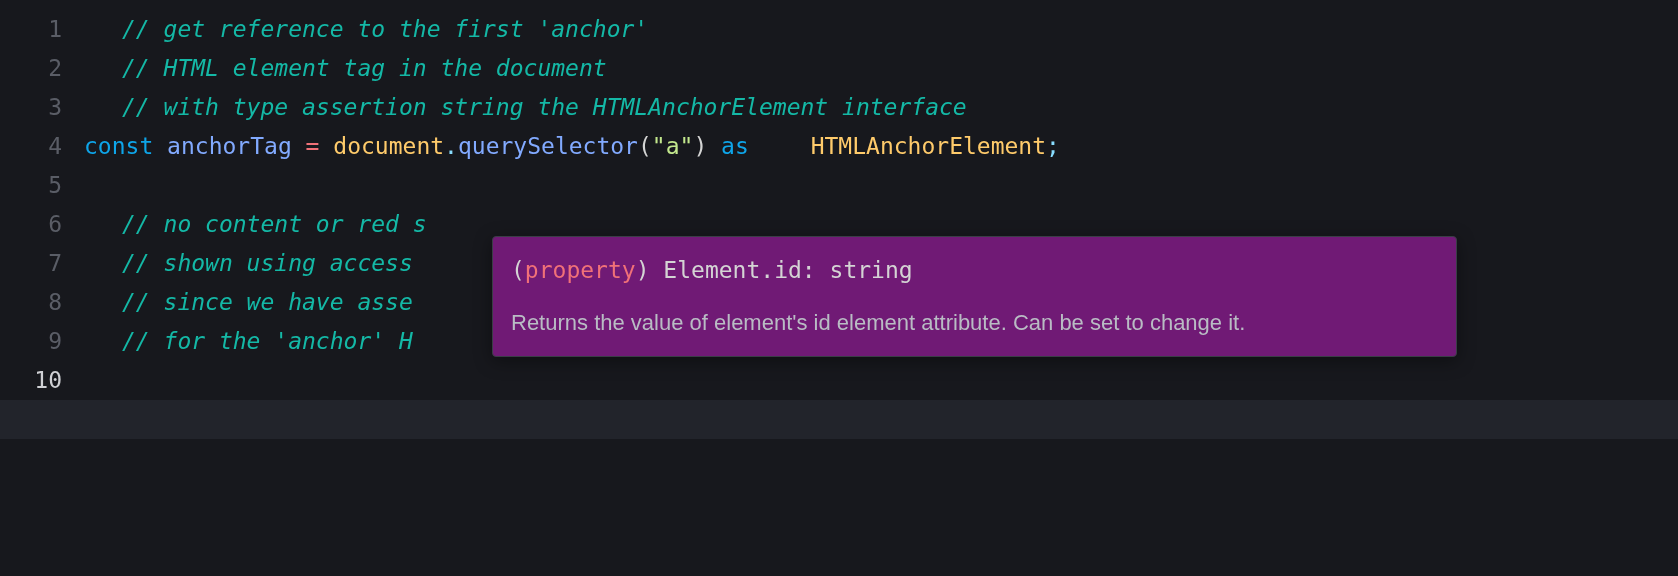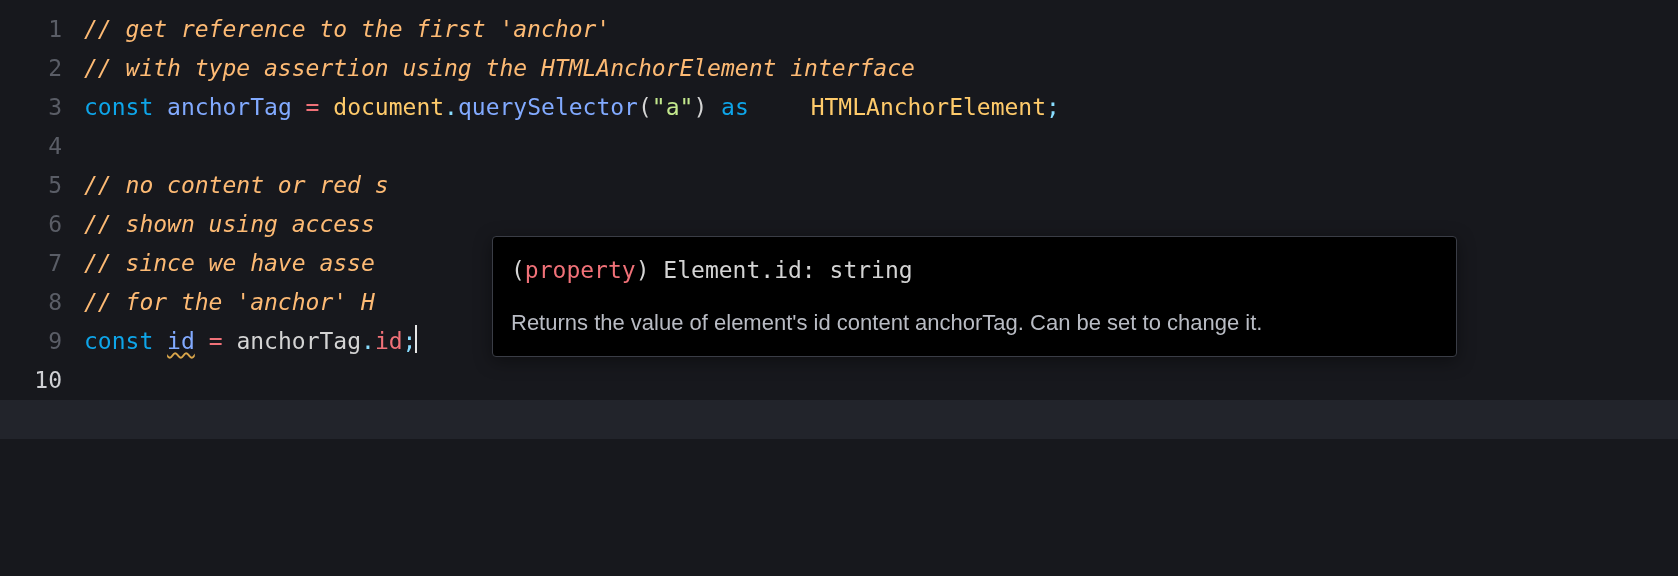--- a/index.html
+++ b/index.html
@@ -34,21 +34,21 @@
   .row { height: 39px; white-space: pre; position: relative; }
   .current-line {
     position: absolute;
     left: 0; right: 0; top: 400px;
     height: 39px;
     background: #22242b;
     z-index: 0;
   }
   .code .row { position: relative; z-index: 1; }
 
-  .c-comment { color: #fdba74; font-style: italic; }
+  .c-comment { color: #14b8a6; font-style: italic; margin-left: 38px; }
   .c-keyword { color: #0ea5e9; }
   .c-const   { color: #82aaff; }
   .c-assign  { color: #f07178; }
   .c-obj     { color: #ffcb6b; }
   .c-fn      { color: #82aaff; }
   .c-str     { color: #c3e88d; }
   .c-type    { color: #ffcb6b; margin-left: 48px; }
   .c-prop    { color: #f07178; }
   .c-punc    { color: #89ddff; }
   .c-punc2   { color: #d4d4d4; }
@@ -67,21 +67,21 @@
     background: #e6e6e6;
     vertical-align: -4px;
     margin-left: -1px;
   }
 
   .hover {
     position: absolute;
     left: 492px;
     top: 236px;
     width: 965px;
-    background: #000000;
+    background: #701a75;
     border: 1px solid #3a3d46;
     border-radius: 4px;
     padding: 14px 18px 16px 18px;
     z-index: 5;
     box-shadow: 0 4px 18px rgba(0,0,0,0.4);
     font-family: inherit;
   }
   .hover-sig {
     font-family: "SF Mono", Menlo, monospace;
     font-size: 23px;
@@ -115,31 +115,31 @@
     <div class="ln">5</div>
     <div class="ln">6</div>
     <div class="ln">7</div>
     <div class="ln">8</div>
     <div class="ln">9</div>
     <div class="ln current">10</div>
   </div>
 
   <div class="code">
     <div class="row"><span class="c-comment">// get reference to the first 'anchor'</span></div>
-    <div class="row"><span class="c-comment">// with type assertion using the HTMLAnchorElement interface</span></div>
+    <div class="row"><span class="c-comment">// HTML element tag in the document</span></div>
+    <div class="row"><span class="c-comment">// with type assertion string the HTMLAnchorElement interface</span></div>
 
     <div class="row"><span class="c-keyword">const</span><span class="c-white"> </span><span class="c-const">anchorTag</span><span class="c-white"> </span><span class="c-assign">=</span><span class="c-white"> </span><span class="c-obj">document</span><span class="c-punc">.</span><span class="c-fn">querySelector</span><span class="c-punc2">(</span><span class="c-str">"a"</span><span class="c-punc2">)</span><span class="c-white"> </span><span class="c-keyword">as</span><span class="c-white"> </span><span class="c-type">HTMLAnchorElement</span><span class="c-punc">;</span></div>
 
     <div class="row"></div>
 
     <div class="row"><span class="c-comment">// no content or red s</span></div>
     <div class="row"><span class="c-comment">// shown using access</span></div>
     <div class="row"><span class="c-comment">// since we have asse</span></div>
     <div class="row"><span class="c-comment">// for the 'anchor' H</span></div>
 
-    <div class="row"><span class="c-keyword">const</span><span class="c-white"> </span><span class="c-const squiggle">id</span><span class="c-white"> </span><span class="c-assign">=</span><span class="c-white"> </span><span class="c-white">anchorTag</span><span class="c-punc">.</span><span class="c-prop">id</span><span class="c-punc">;</span><span class="cursor"></span></div>
   </div>
 </div>
 
 <div class="hover">
   <div class="hover-sig"><span class="sig-paren">(</span><span class="sig-kind">property</span><span class="sig-paren">) </span><span class="sig-qual">Element.</span><span class="sig-id">id</span><span class="sig-paren">: </span><span class="sig-type">string</span></div>
-  <div class="hover-doc">Returns the value of element's id content anchorTag. Can be set to change it.</div>
+  <div class="hover-doc">Returns the value of element's id element attribute. Can be set to change it.</div>
 </div>
 
 </body></html>

